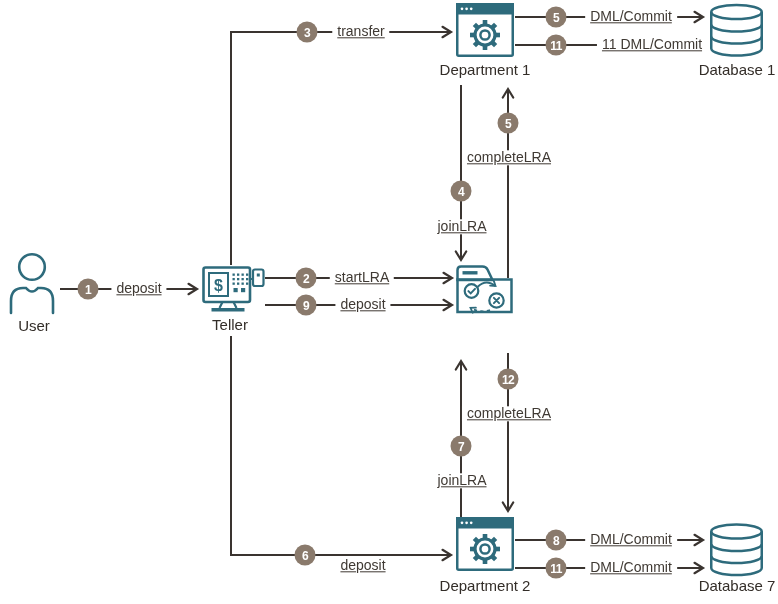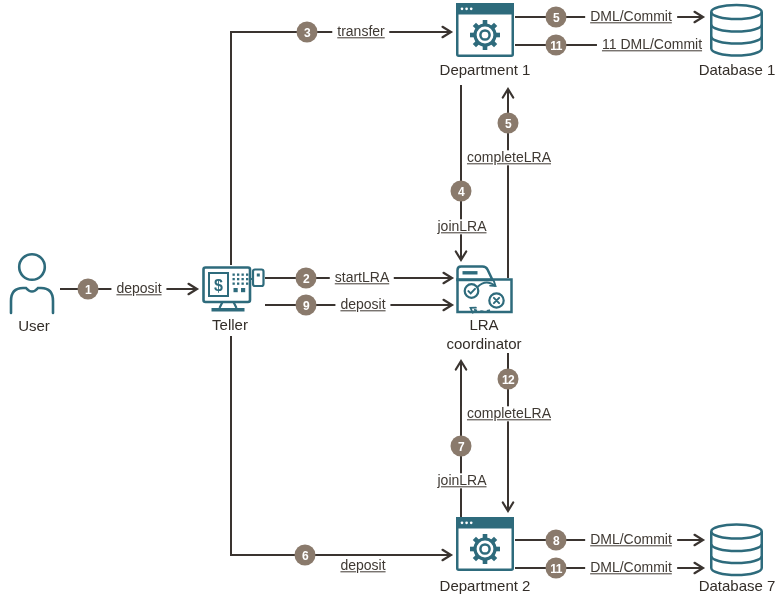--- a/index.html
+++ b/index.html
@@ -157,20 +157,16 @@
   <div class="edge-label" style="left:363px;top:305px">deposit</div>
   <div class="edge-label" style="left:509px;top:158px">completeLRA</div>
   <div class="edge-label" style="left:652px;top:45px">11 DML/Commit</div>
   <div class="edge-label" style="left:509px;top:414px">completeLRA</div>
   <div class="edge-label" style="left:631px;top:568px">DML/Commit</div>
 
   <div class="node-label" style="left:34px;top:317px">User</div>
   <div class="node-label" style="left:230px;top:316px">Teller</div>
   <div class="node-label" style="left:485px;top:61px">Department 1</div>
   <div class="node-label" style="left:737px;top:61px">Database 1</div>
-  <div class="node-label" style="left:484px;top:316px">
-    <span style="display:block">LRA</span>
-    <span style="display:block">coordinator</span>
-  </div>
   <div class="node-label" style="left:485px;top:577px">Department 2</div>
   <div class="node-label" style="left:737px;top:577px">Database 7</div>
 
 </div>
 
 </body></html>

